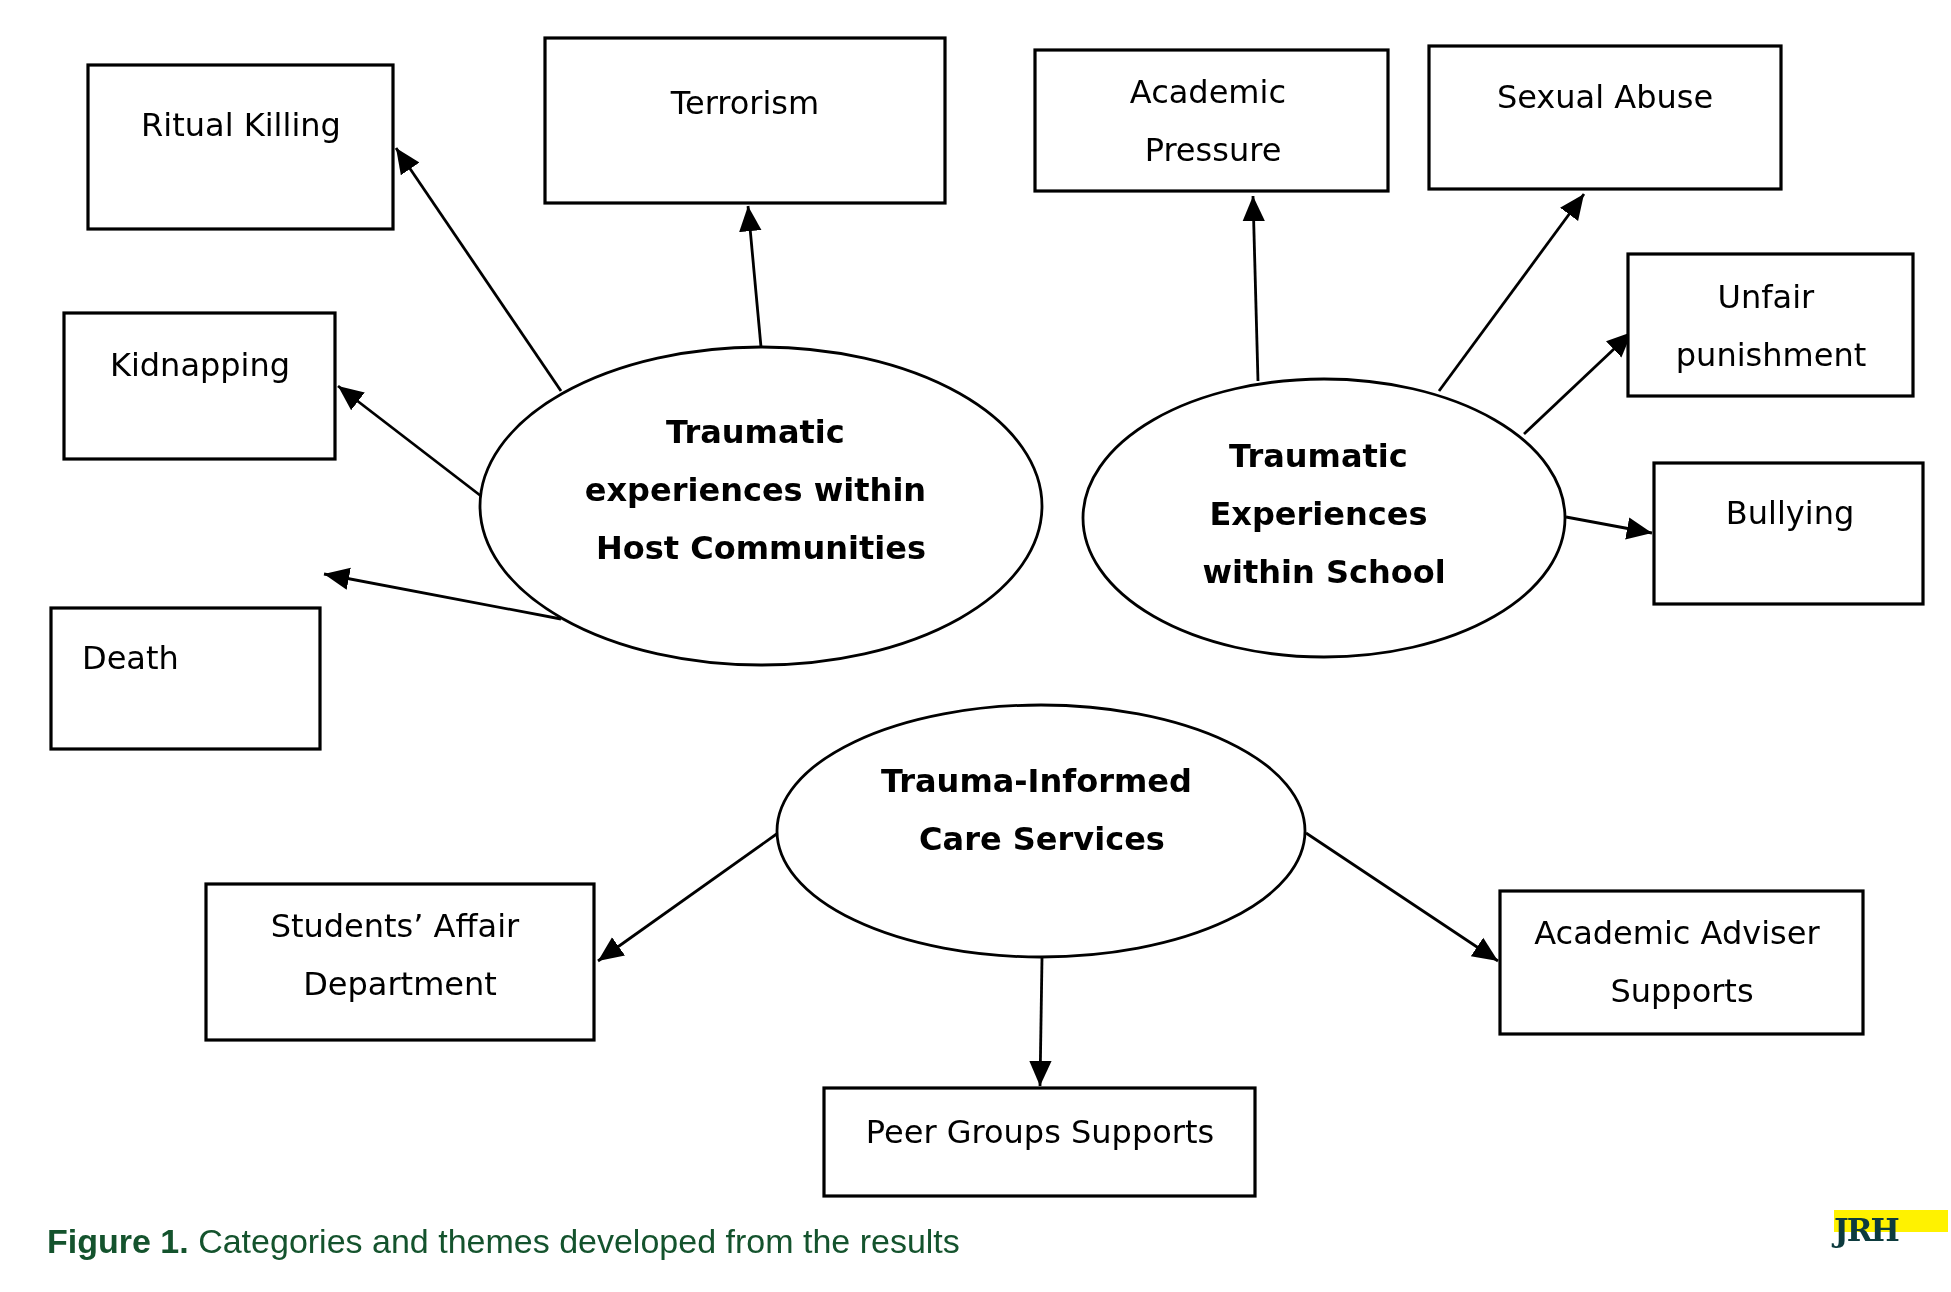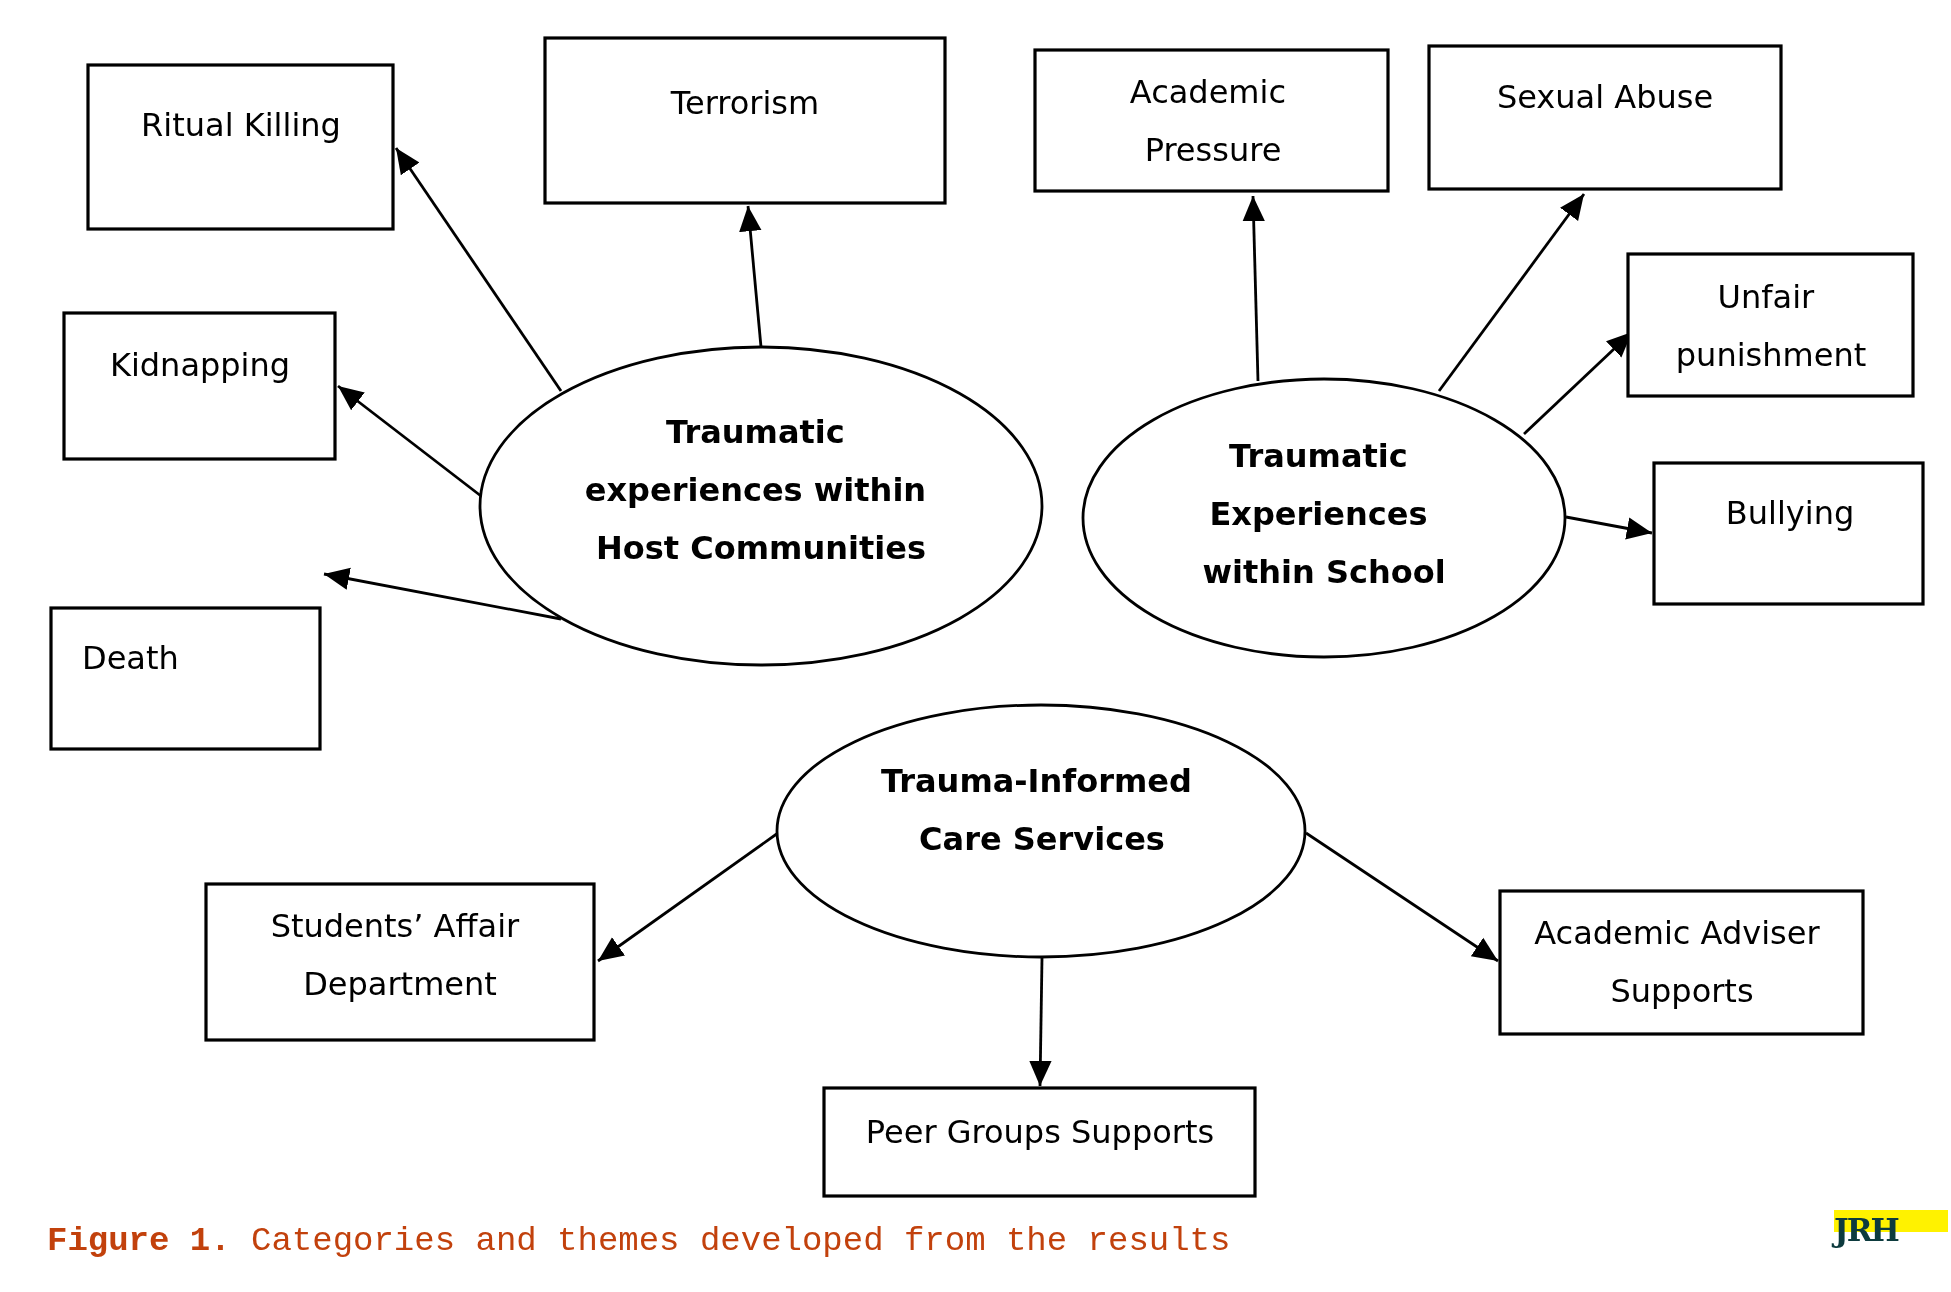--- a/index.html
+++ b/index.html
@@ -3,21 +3,21 @@
 <meta charset="utf-8">
 <style>
   html, body { margin: 0; padding: 0; background: #ffffff; }
   body { width: 1951px; height: 1292px; position: relative; overflow: hidden; }
   #diagram { position: absolute; left: 0; top: 0; }
   .box-rect { fill: #ffffff; stroke: #000000; stroke-width: 3.2; }
   .ell { fill: #ffffff; stroke: #000000; stroke-width: 2.8; }
   .edge { stroke: #000000; stroke-width: 2.8; fill: none; }
   .label { font-family: "DejaVu Sans", sans-serif; font-size: 32px; fill: #000000; }
   .theme { font-family: "DejaVu Sans", sans-serif; font-size: 32px; font-weight: bold; fill: #000000; }
-  #caption { position: absolute; left: 47px; top: 1222px; font-family: Liberation Mono, monospace; font-size: 34px; color: #c2410c; white-space: nowrap; }
+  #caption { position: absolute; left: 47px; top: 1222px; font-family: Liberation Sans, sans-serif; font-size: 34px; color: #14532d; white-space: nowrap; }
   #caption b { font-weight: bold; }
   #logo { position: absolute; left: 1834px; top: 1208px; width: 114px; height: 44px; }
   #logo .band { position: absolute; left: 0; top: 2px; width: 114px; height: 22px; }
   #logo .txt { position: absolute; left: 0; top: -6px; font-family: "DejaVu Serif", serif; font-weight: bold; font-size: 31px; letter-spacing: -2px; line-height: 56px; }
 </style>
 </head>
 <body>
 
 <svg id="diagram" width="1951" height="1200" viewBox="0 0 1951 1200" xmlns="http://www.w3.org/2000/svg">
   <defs>

